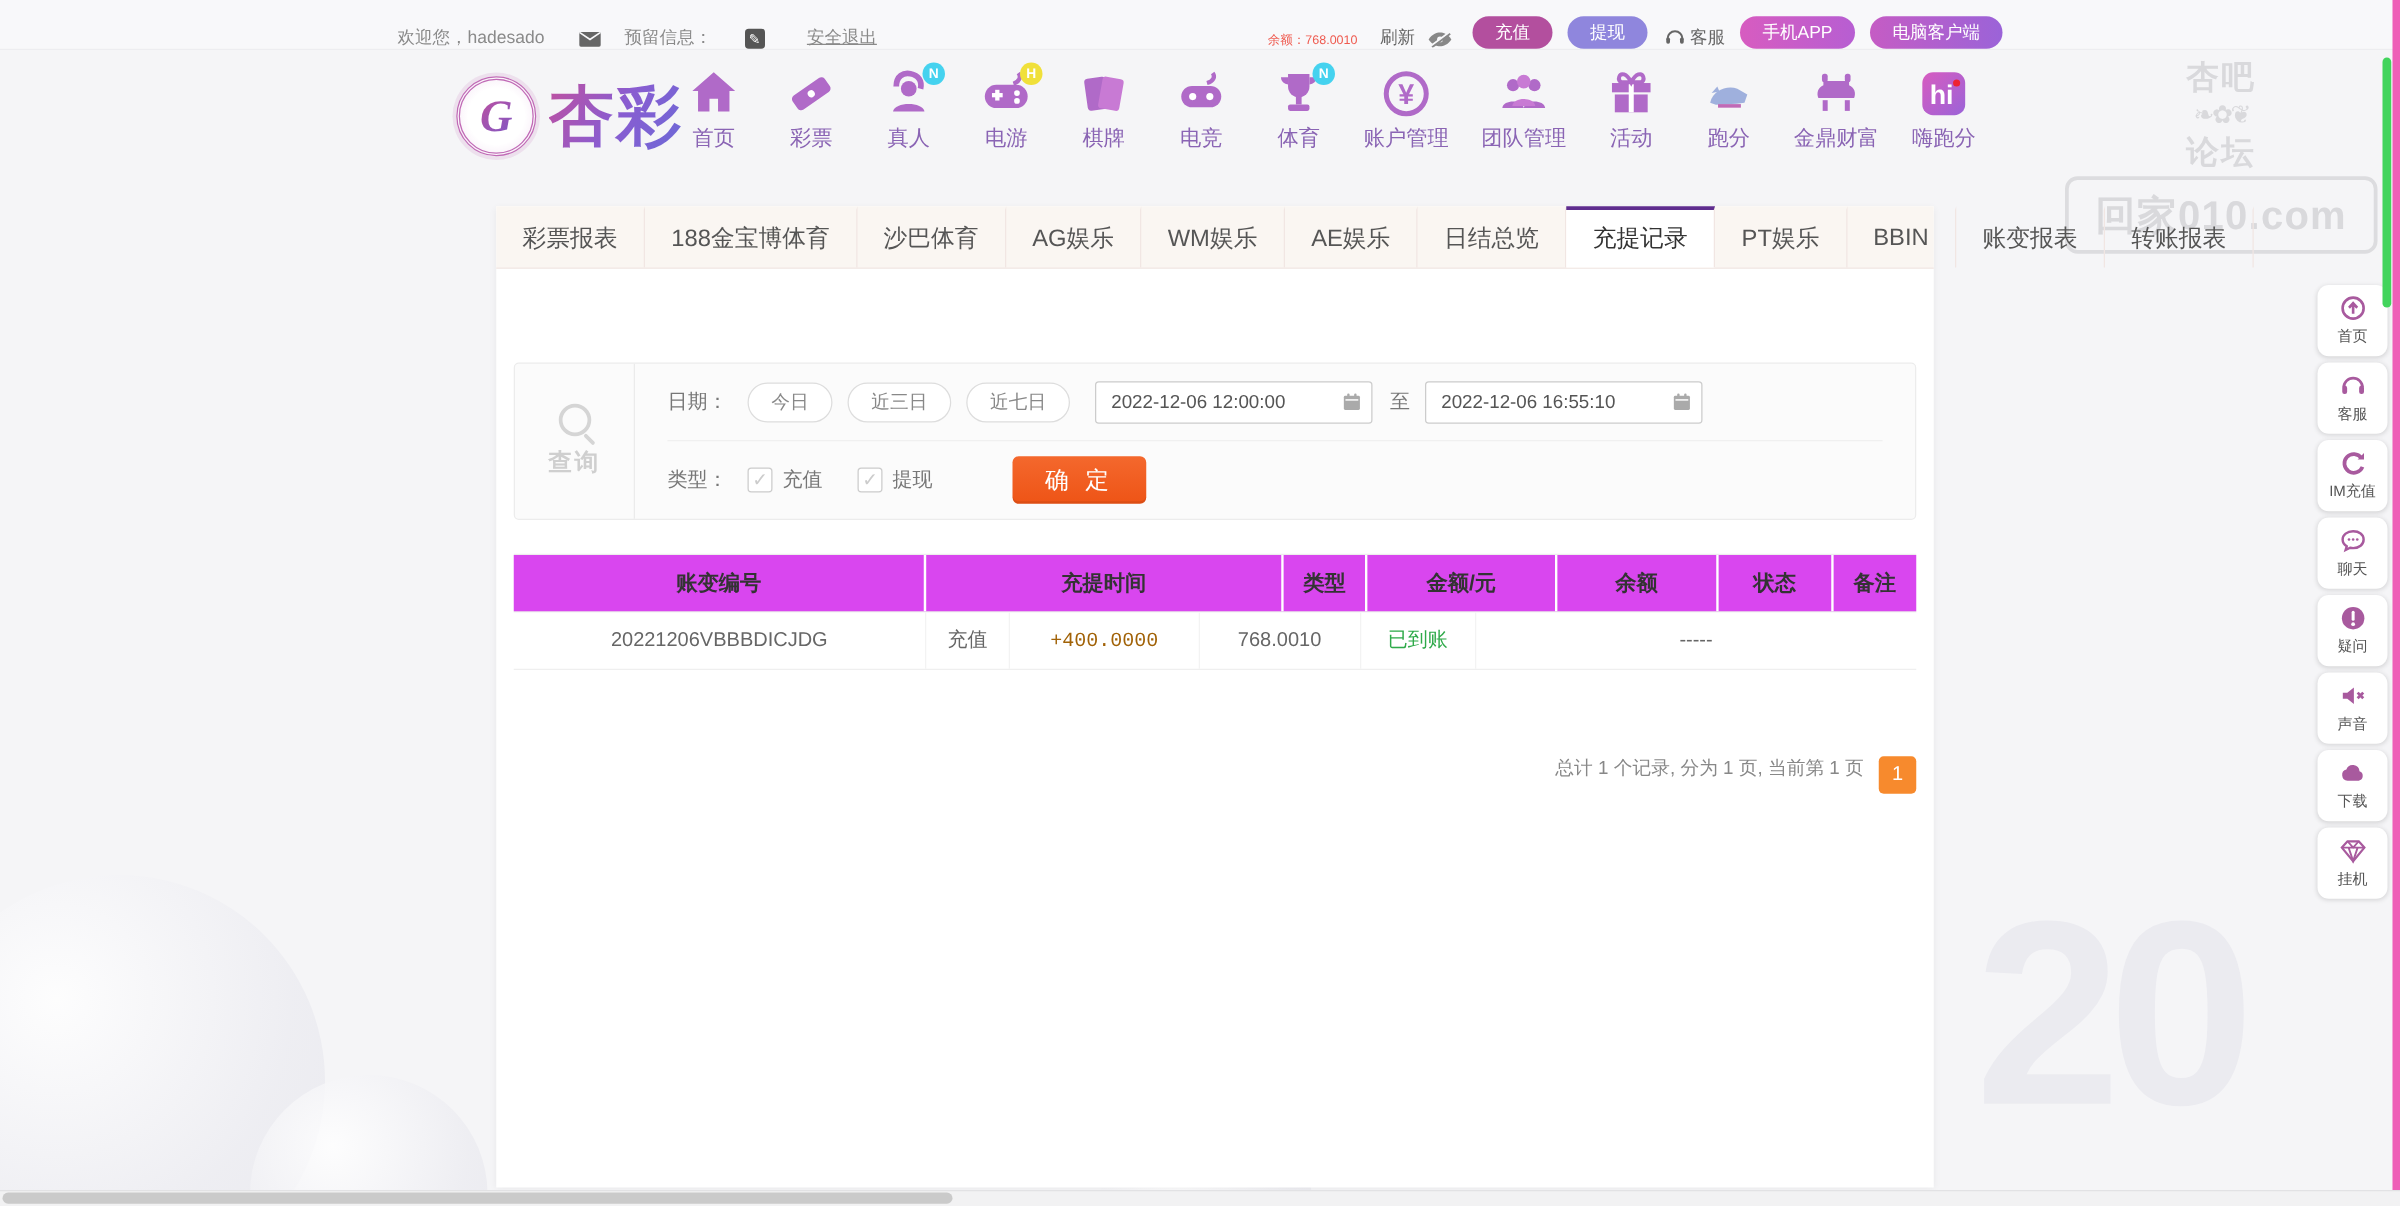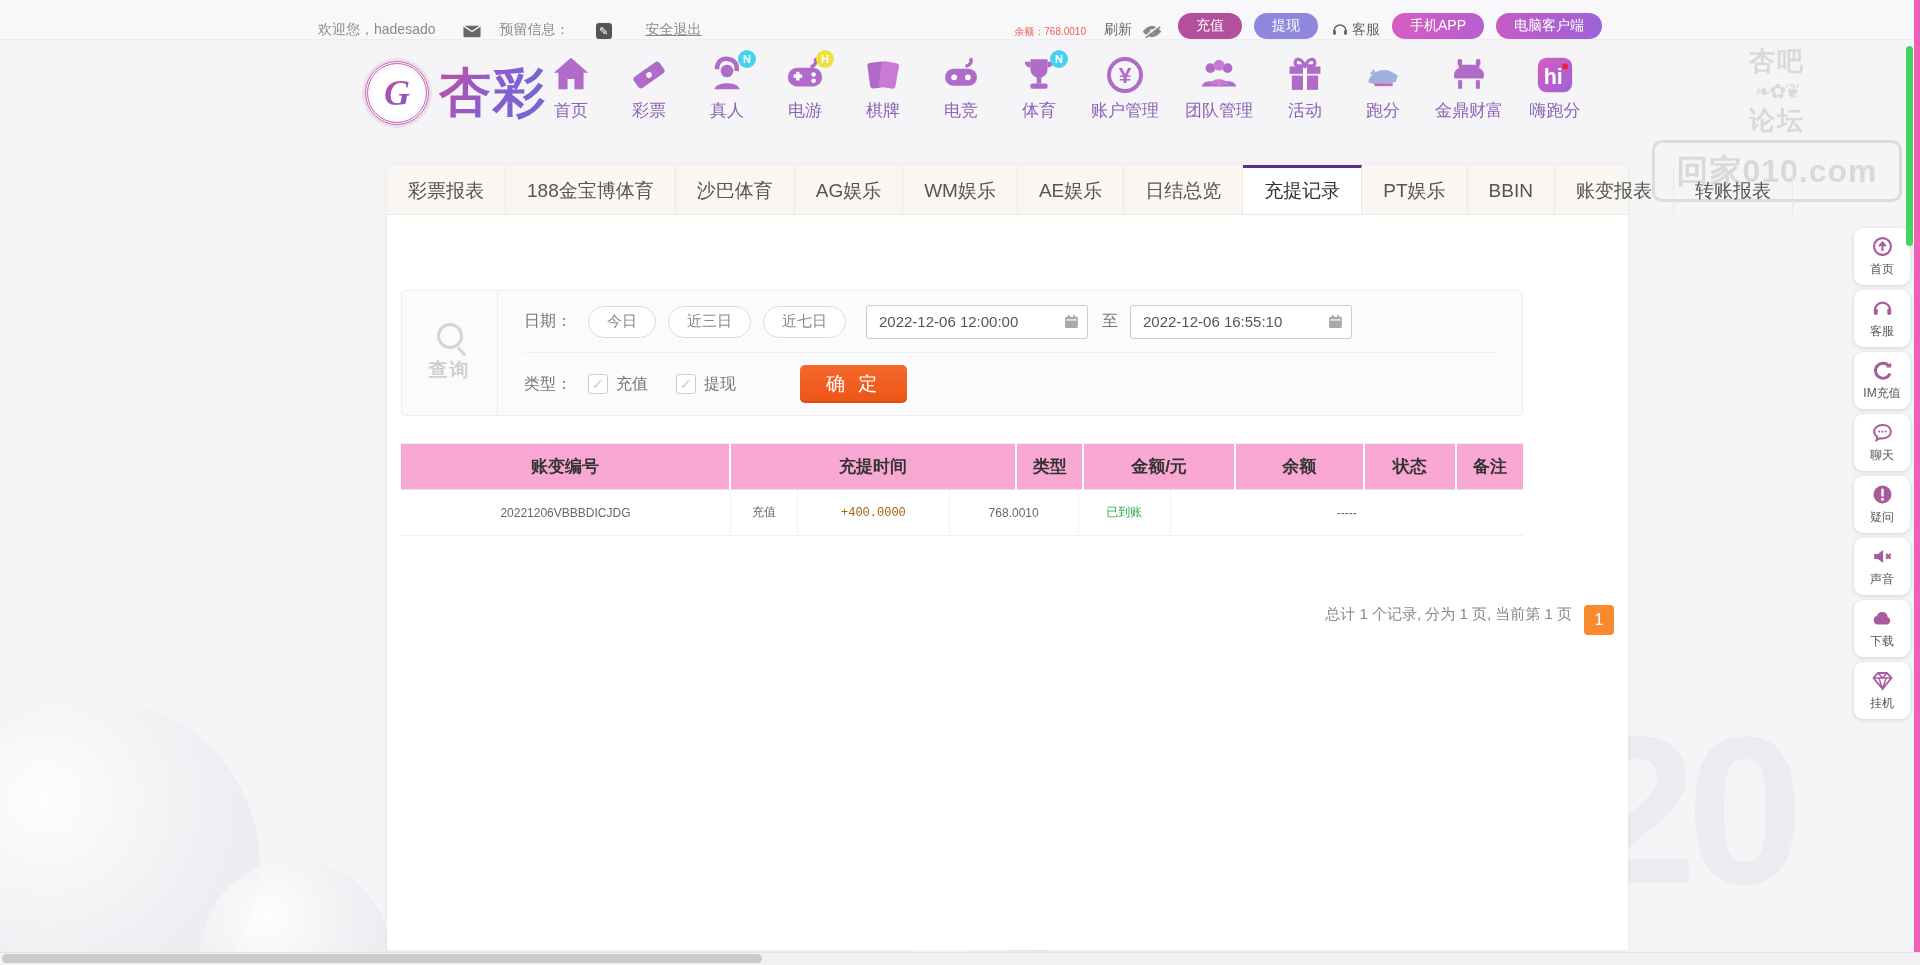--- a/index.html
+++ b/index.html
@@ -40,21 +40,21 @@
   .nav-label { font-size:17px; color:#8a64b4; margin-top:3px; white-space:nowrap; }
   .nav-badge { position:absolute; top:-4px; right:-8px; width:18px; height:18px; border-radius:50%; color:#fff; font-size:11px; font-weight:700; display:flex; align-items:center; justify-content:center; }
 
   
   .watermark { position:absolute; right:18px; top:4px; width:250px; text-align:center; color:#d9d9dc; user-select:none; }
   .wm-top { font-size:26px; font-weight:700; letter-spacing:2px; display:flex; justify-content:space-between; padding:0 6px; align-items:center;flex-direction:column; }
   .wm-flourish { font-size:20px; letter-spacing:-2px; }
   .wm-main { margin-top:2px; border:3px solid #dcdcdf; border-radius:10px; font-size:32px; font-weight:700; line-height:56px; letter-spacing:1px; }
 
   
-  .card { position:absolute; left:387px; top:165px; width:1241px; height:785px; background:#fff; box-shadow:0 1px 6px rgba(0,0,0,.06); }
+  .card { position:absolute; left:397px; top:165px; width:1150px; height:785px; background:#fff; box-shadow:0 1px 6px rgba(0,0,0,.06); }
   .tabs-row { display:flex; height:50px; background:#faf6f2; border-bottom:1px solid #f1e6e3; }
   .tab { display:flex; align-items:center; padding:0 21px; font-size:19px; color:#555; border-right:1px solid #f1e6e3; cursor:pointer; border-top:3px solid transparent; white-space:nowrap; }
   .tab.active { background:#fff; border-top:3px solid #5f2d8e; color:#333; }
 
   
   .filter { position:absolute; left:14px; top:125px; width:1122px; height:126px; background:#fbfbfb; border:1px solid #ececec; border-radius:4px; display:flex; }
   .query-col { width:96px; border-right:1px solid #ebebeb; display:flex; flex-direction:column; align-items:center; justify-content:center; color:#cfcfcf; }
   .magnifier { width:26px; height:26px; border:3px solid #d5d5d5; border-radius:50%; position:relative; margin-bottom:8px; }
   .magnifier:after { content:""; position:absolute; width:3px; height:11px; background:#d5d5d5; left:20px; top:20px; transform:rotate(-45deg); border-radius:2px; }
   .query-label { font-size:19px; font-weight:700; letter-spacing:2px; }
@@ -66,24 +66,24 @@
   .date-input { height:34px; width:222px; background:#fff; border:1px solid #ccc; border-radius:3px; display:flex; align-items:center; padding:0 8px 0 12px; font-size:15px; color:#555; margin-left:8px; cursor:text; justify-content:space-between; }
   .to-label { margin:0 4px 0 14px; color:#777; font-size:16px; }
   .cal-icon { color:#aaa; display:flex; }
   .checkbox { width:20px; height:20px; border:1px solid #ccc; border-radius:3px; background:#fff; display:inline-flex; align-items:center; justify-content:center; color:#ccc; font-size:15px; margin-right:8px; cursor:pointer; }
   .cb-label { font-size:16px; color:#777; margin-right:28px; }
   .submit-btn { height:38px; padding:0 26px; background:linear-gradient(180deg,#f4682d,#ee5416); border:none; border-radius:5px; color:#fff; font-size:19px; letter-spacing:4px; cursor:pointer; margin-left:36px; box-shadow:inset 0 -2px 0 rgba(0,0,0,.08); }
 
   
   .table { position:absolute; left:14px; top:278px; width:1122px; }
   .thead { display:flex; height:47px; border-top:1px solid #ededed; border-bottom:1px solid #e4e4e4; }
-  .th { background:#f9a8d4; display:flex; align-items:center; justify-content:center; font-size:17px; font-weight:700; color:#333; border-right:2px solid #fff; }
+  .th { background:#d946ef; display:flex; align-items:center; justify-content:center; font-size:17px; font-weight:700; color:#333; border-right:2px solid #fff; }
   .th:last-child { border-right:none; }
   .trow { display:flex; height:46px; border-bottom:1px solid #efefef; background:#fff; }
-  .td { display:flex; align-items:center; justify-content:center; font-size:12px; color:#666; border-right:1px solid #f3f3f3; }
+  .td { display:flex; align-items:center; justify-content:center; font-size:16px; color:#666; border-right:1px solid #f3f3f3; }
   .td:last-child { border-right:none; }
   .c0{width:29.4%}.c1{width:25.5%}.c2{width:6%}.c3{width:13.5%}.c4{width:11.5%}.c5{width:8.2%}.c6{flex:1}
   .amount { color:#a16207;font-family:Liberation Mono, monospace; }
   .status-ok { color:#2faa4a; }
 
   
   .pagination { position:absolute; right:14px; top:440px; display:flex; align-items:flex-start; }
   .page-summary { font-size:15px; color:#888; margin-right:12px; }
   .page-box { width:30px; height:30px; background:#f78a2d; border-radius:4px; color:#fff; font-size:16px; display:flex; align-items:center; justify-content:center; cursor:pointer; }
 

